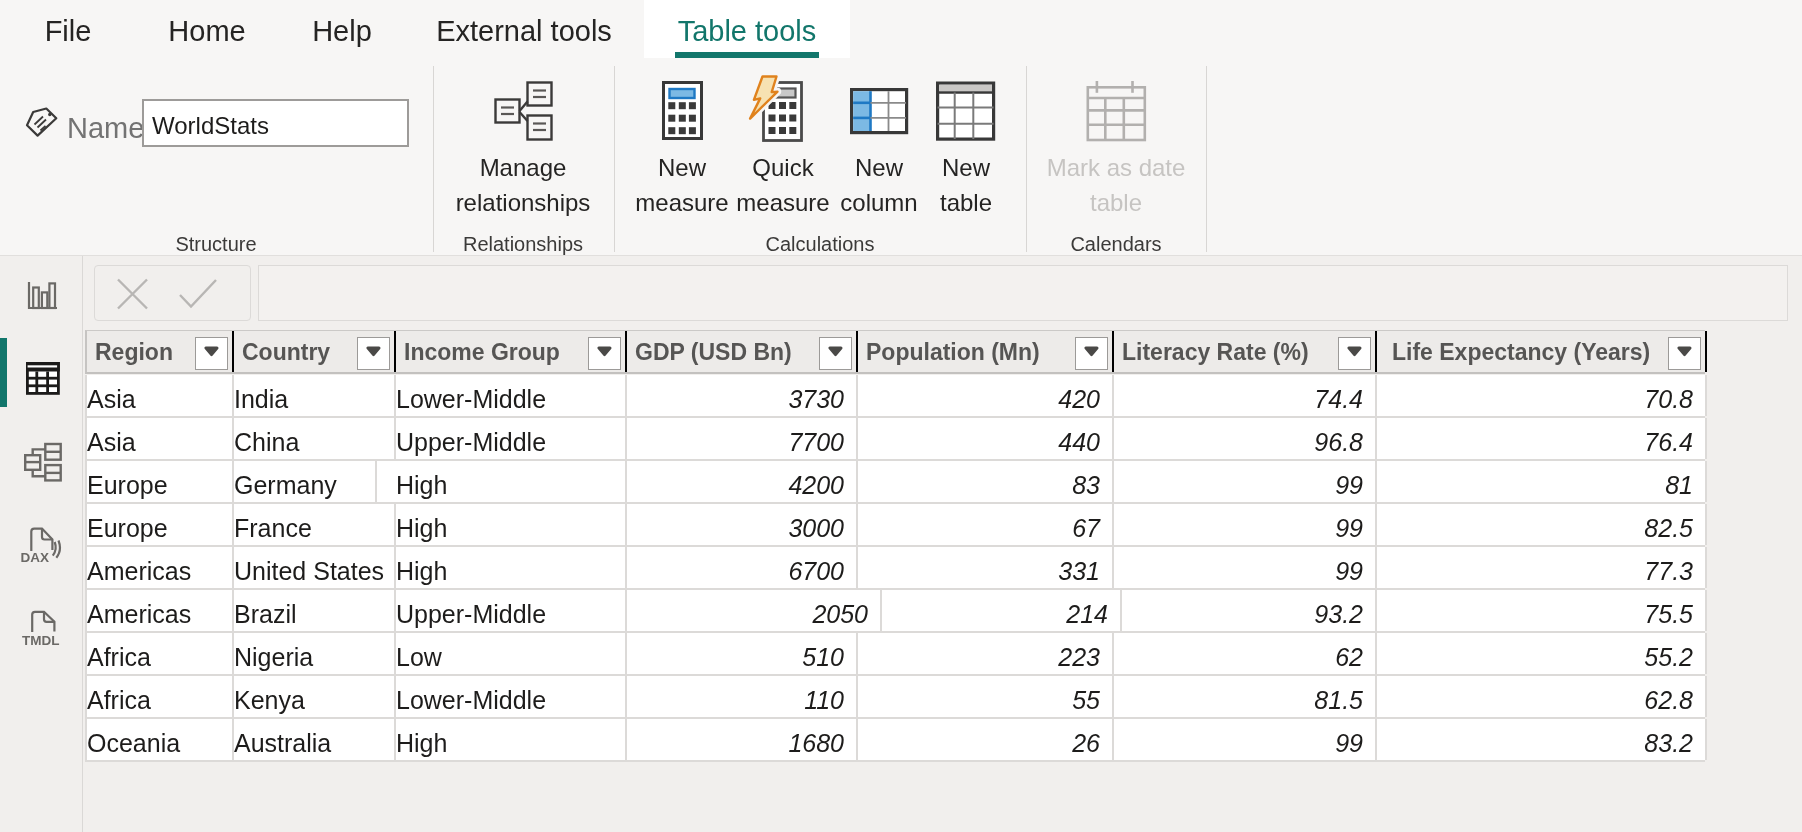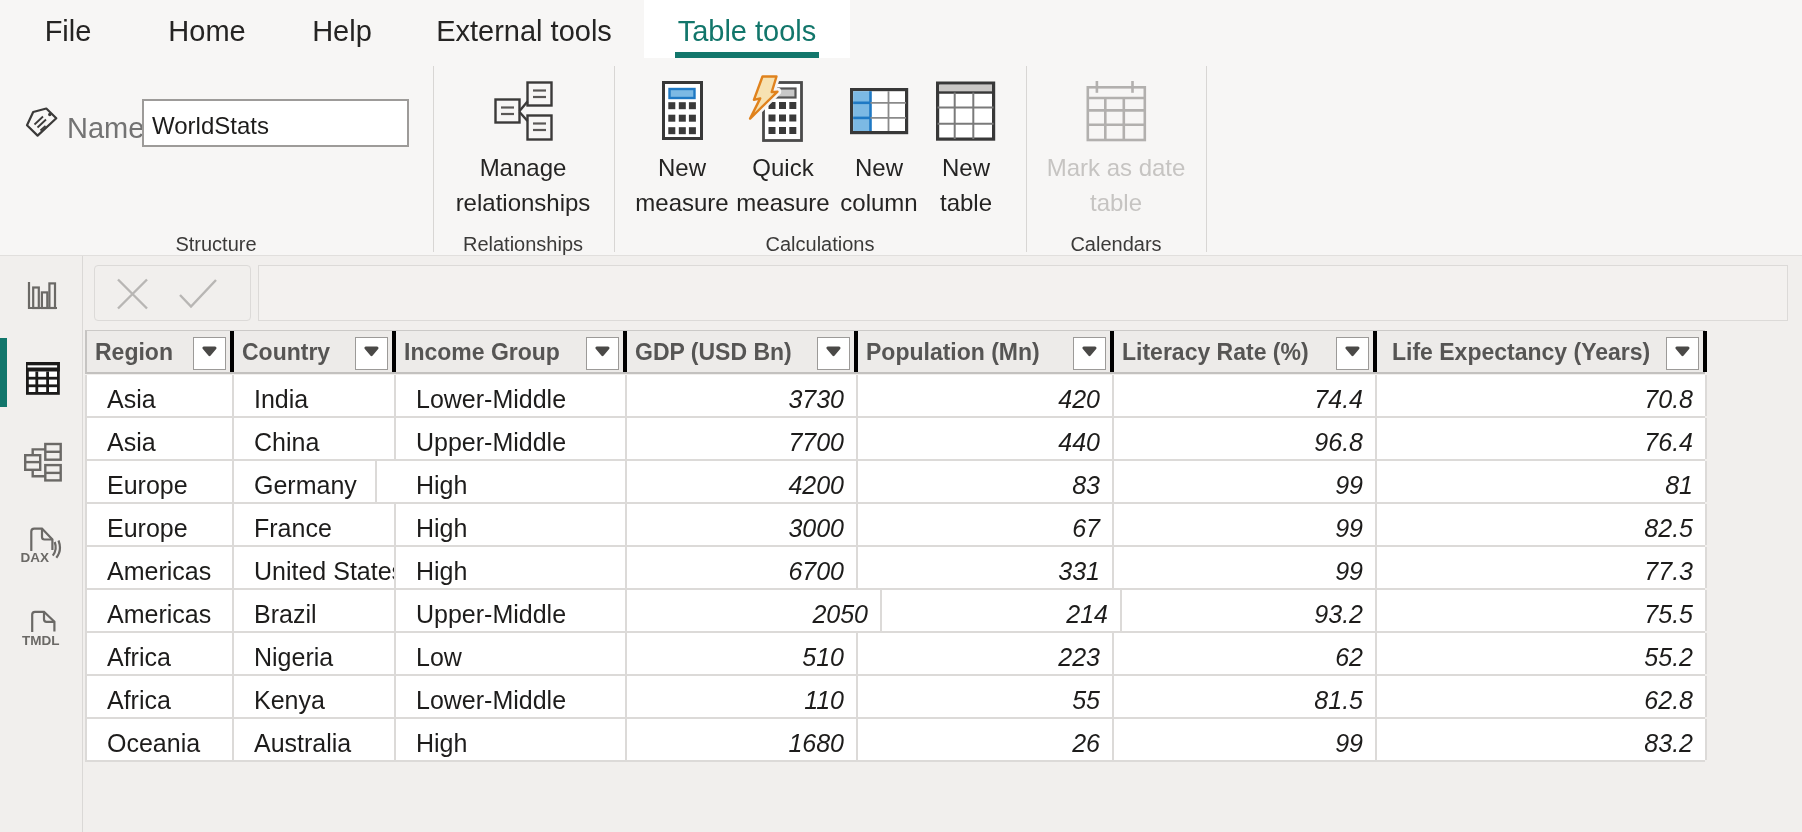--- a/index.html
+++ b/index.html
@@ -1,25 +1,25 @@
 <!DOCTYPE html>
 <html><head>
 <meta charset="utf-8">
 <style>
 *{margin:0;padding:0;box-sizing:border-box}
 html,body{width:1802px;height:832px;overflow:hidden;background:#f7f6f5;font-family:"Liberation Sans",sans-serif;}
 .abs{position:absolute}
 .tab{position:absolute;top:15px;font-size:29px;color:#252423;transform:translateX(-50%);white-space:nowrap}
 .btnlabel{position:absolute;font-size:24px;line-height:34.5px;color:#252423;text-align:center;transform:translateX(-50%);white-space:nowrap}
 .grouplabel{position:absolute;font-size:20px;color:#3b3a39;transform:translateX(-50%);white-space:nowrap}
-.hcell{position:absolute;top:0;height:100%;border-right:4px solid #000000;display:flex;align-items:center}
+.hcell{position:absolute;top:0;height:100%;border-right:2px solid #000000;display:flex;align-items:center}
 .hlabel{font-weight:bold;font-size:23px;color:#565554;padding-left:8px;white-space:nowrap}
 .fbox{position:absolute;right:4px;top:6px;width:33px;height:33px;background:#fff;border:1.5px solid #9c9a98;display:flex;align-items:center;justify-content:center;padding-bottom:4px}
 .cell{position:absolute;top:0;height:100%;border-right:2px solid #dcdad8;font-size:25px;color:#1d1c1b;display:flex;align-items:center;white-space:nowrap;overflow:hidden;padding-top:8px}
-.tcell{padding-left:20px}
+.tcell{padding-left:0}
 .ncell{justify-content:flex-end;padding-right:12px;font-style:italic}
 .hcell .hlabel{position:relative;top:1px}
 .row{position:absolute;left:0;width:1620px;height:43px;background:#fff;border-bottom:2px solid #dcdad8}
 </style>
 </head>
 <body>
 
 <div class="abs" style="left:644px;top:0;width:206px;height:58px;background:#ffffff"></div>
 <div class="tab" style="left:68px">File</div>
 <div class="tab" style="left:207px">Home</div>

